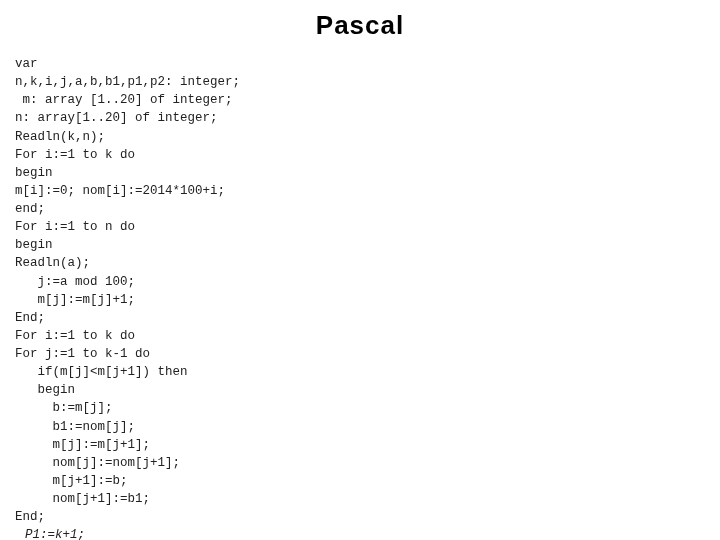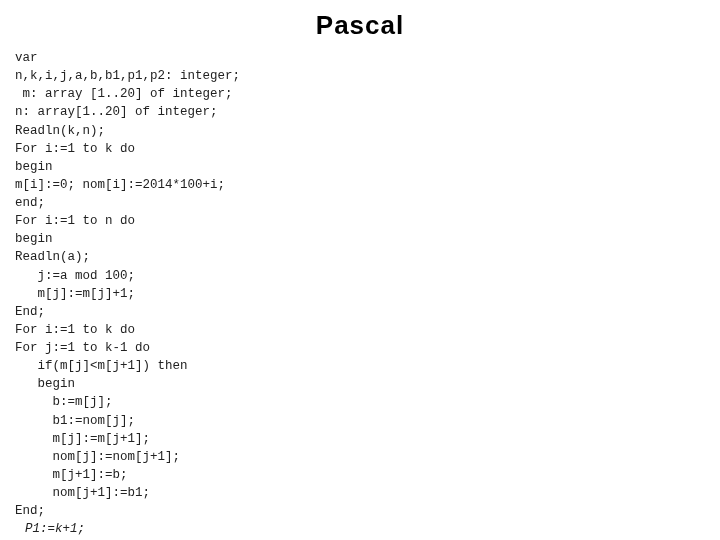--- a/index.html
+++ b/index.html
@@ -26,21 +26,21 @@
       display: flex;
       flex-direction: column;
     }
 
     .title {
       text-align: center;
       font-family: Arial, sans-serif;
       font-size: 26px;
       font-weight: bold;
       color: #000000;
-      margin-bottom: 8px;
+      margin-bottom: 14px;
       letter-spacing: 1px;
     }
 
     .code-area {
       display: flex;
       flex-direction: column;
       flex: 1;
       gap: 0px;
     }
 

